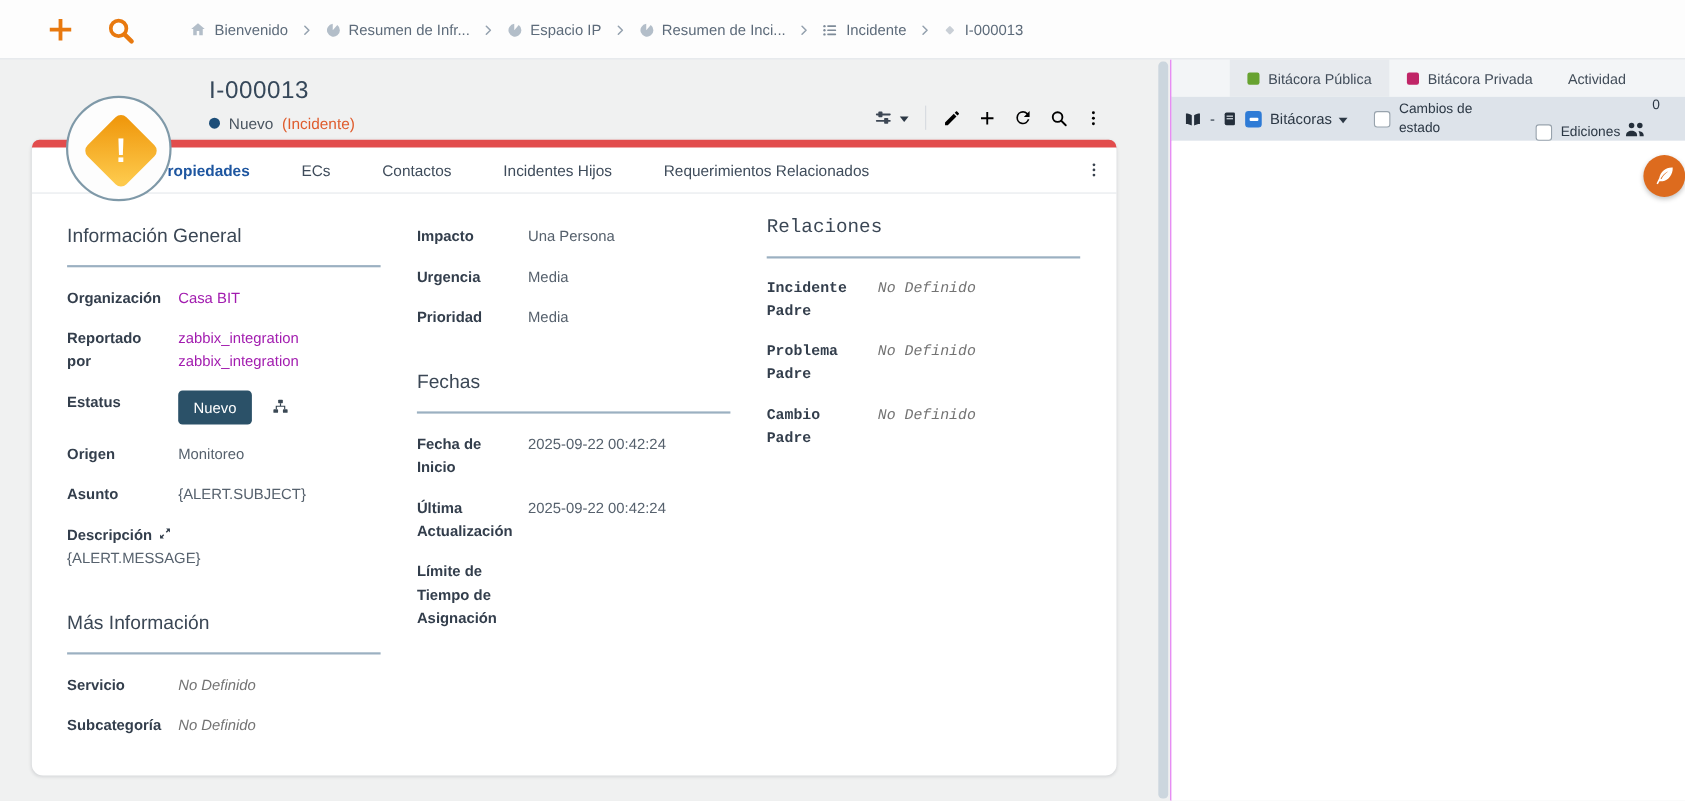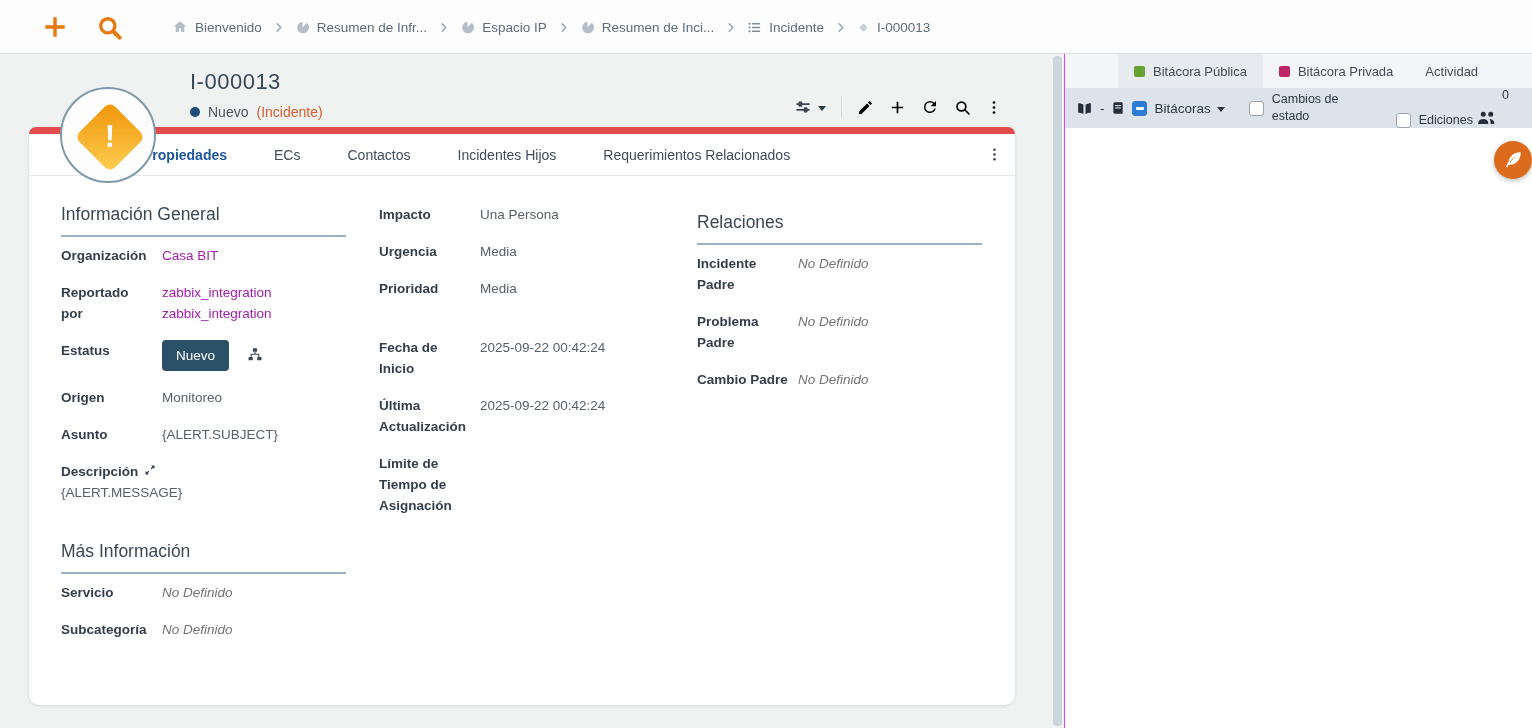--- a/index.html
+++ b/index.html
@@ -47,25 +47,25 @@
   .redbar { height:7px; background:#e24c4c; border-radius:10px 10px 0 0; }
   .tabs { position:relative; display:flex; align-items:center; height:42px;
     padding-left:114px; gap:47px; border-bottom:1px solid #e4e8eb; font-size:14px; }
   .tab { color:#3f4c5b; cursor:pointer; white-space:nowrap; }
   .tab.active { color:#1e56a0; font-weight:700; }
   .tabs .overflow { position:absolute; right:13px; top:12px; color:#39424e; }
   .card-content { position:relative; }
   .col { position:absolute; width:285px; }
   .col1 { left:32px; top:28px; }
   .col2 { left:350px; top:28px; }
-  .col3 { left:668px; top:36px; }
+  .col3 { left:668px; top:21px;font-family:Liberation Mono, monospace; }
   .section { margin-bottom:0; }
   .section + .section { margin-top:38px; }
-  .section h2 { font-size:17.5px; font-weight:400; color:#3b4755; padding-bottom:10px;
-    border-bottom:2px solid #9bb0c1; margin-bottom:8px; }
+  .section h2 { font-size:17.5px; font-weight:400; color:#3b4755; padding-bottom:16px;
+    border-bottom:2px solid #9bb0c1; margin-bottom:17px; }
   .field { display:grid; grid-template-columns:101px 1fr; margin-bottom:16px;
     font-size:13.5px; line-height:21px; }
   .field .lbl { font-weight:700; color:#333e4c; padding-right:10px; display:flex; gap:6px; align-items:flex-start; }
   .field .lbl .exp { margin-top:3px; color:#333e4c; cursor:pointer; }
   .field .val { color:#56616d; }
   .val.link { color:#a21caf; cursor:pointer; }
   .val.undef { font-style:italic; color:#737373; }
   .field.stacked { display:block; }
   .field.stacked .val { margin-top:6px; }
   .badge { display:inline-block; background:#2b5168; color:#ffffff; font-size:13.5px;
@@ -353,20 +353,21 @@
               <span class="lbl">Urgencia</span>
               <span class="val">Media</span>
             </div>
             <div class="field">
               <span class="lbl">Prioridad</span>
               <span class="val">Media</span>
             </div>
           </div>
 
           <div class="section">
+            <h2>Fechas</h2>
             <div class="field">
               <span class="lbl">Fecha de Inicio</span>
               <span class="val">2025-09-22 00:42:24</span>
             </div>
             <div class="field">
               <span class="lbl">Última Actualización</span>
               <span class="val">2025-09-22 00:42:24</span>
             </div>
             <div class="field">
               <span class="lbl">Límite de Tiempo de Asignación</span>

